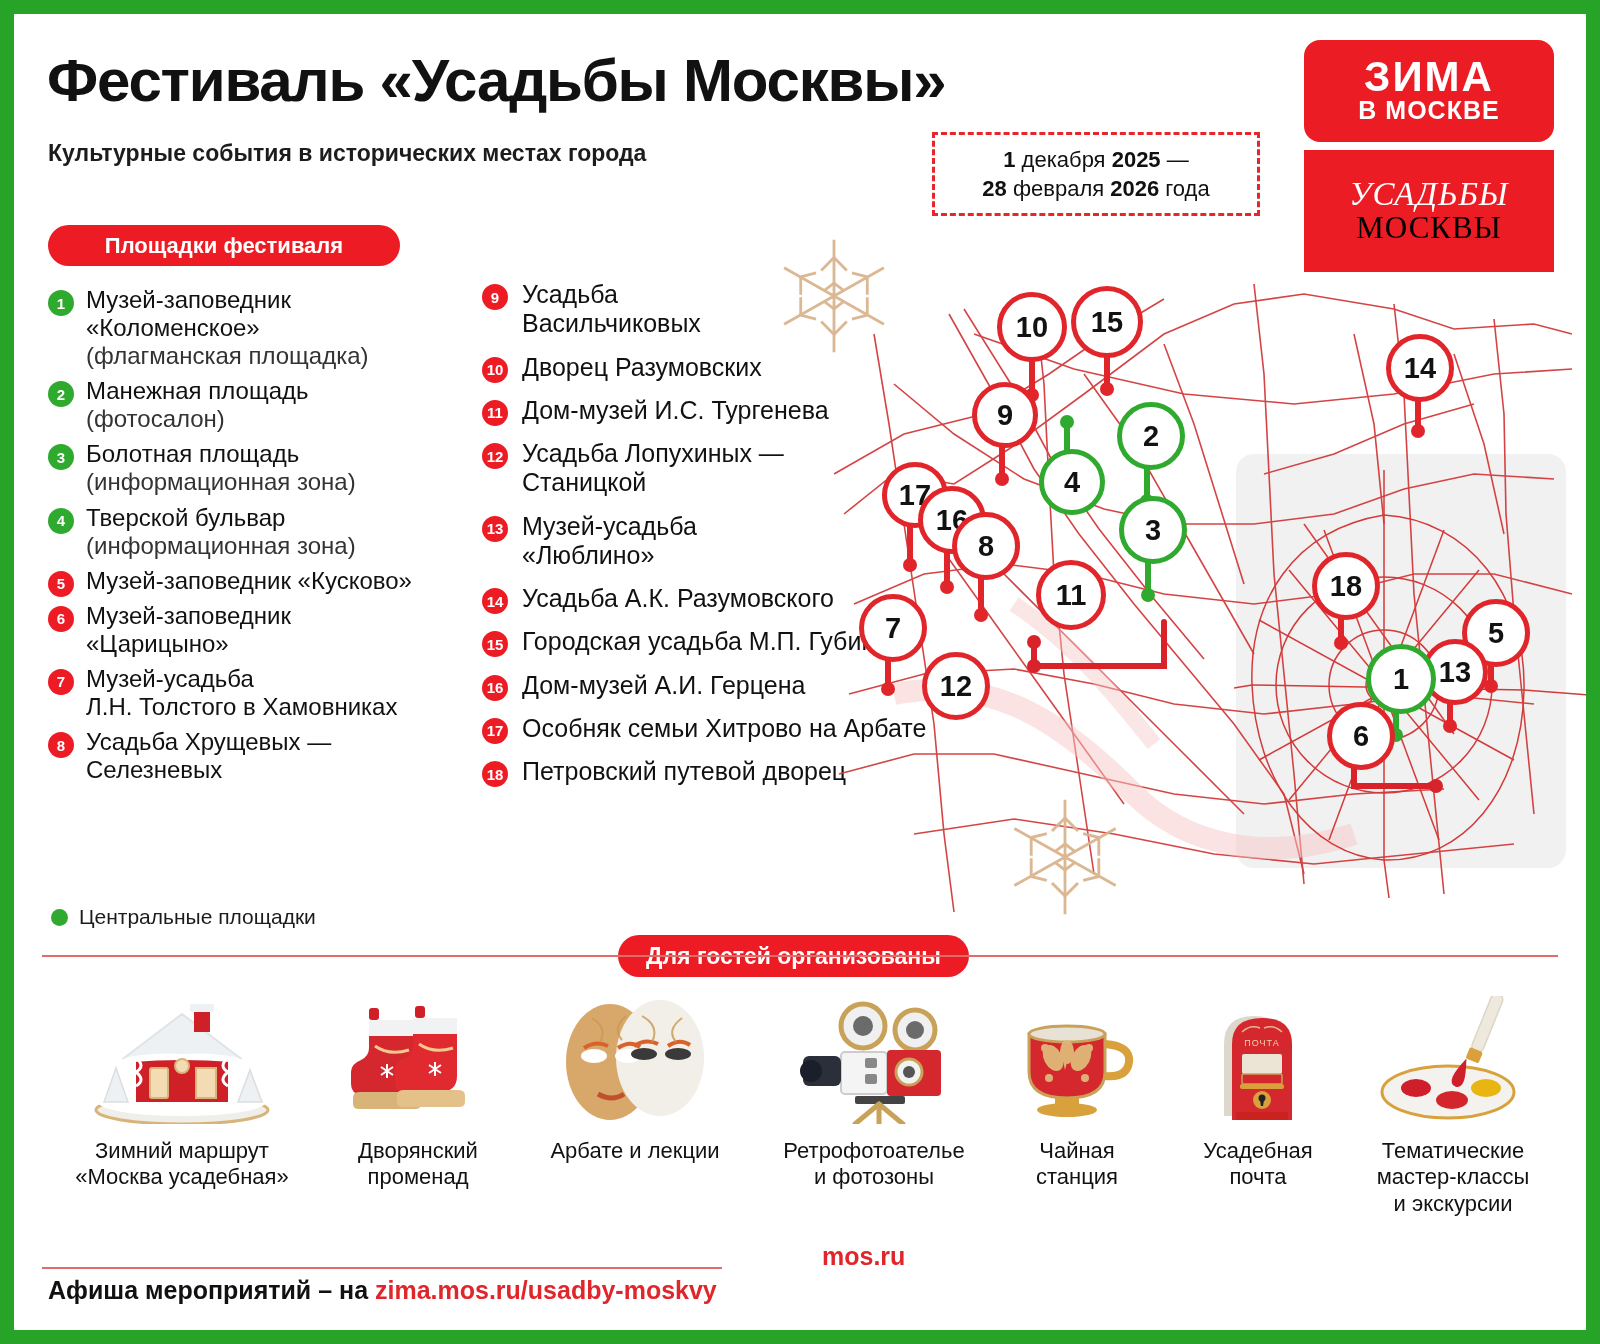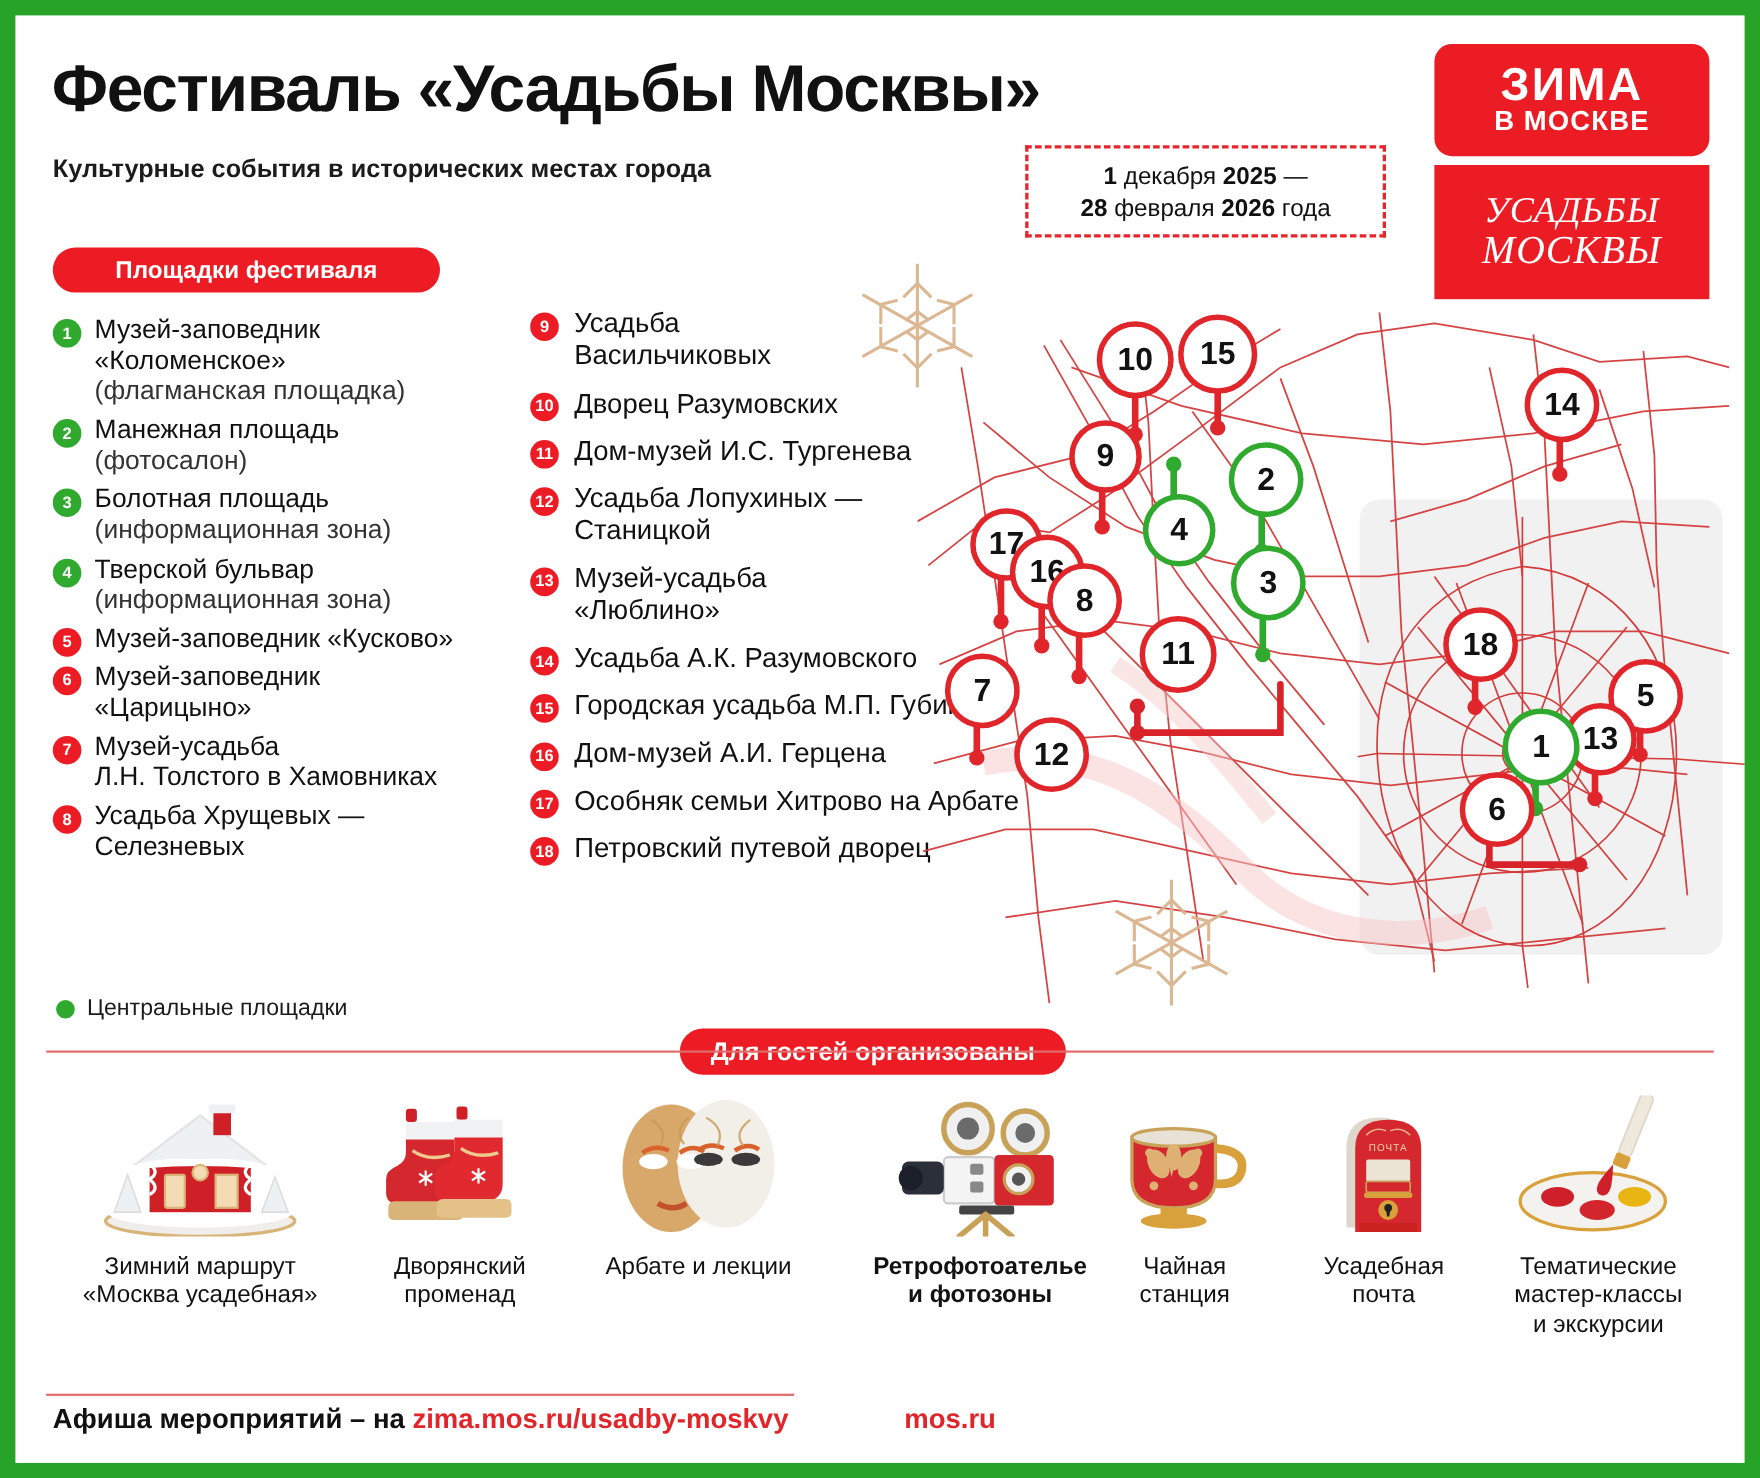--- a/index.html
+++ b/index.html
@@ -53,22 +53,22 @@
   .logo-usadby{
     position:absolute;left:1290px;top:136px;
     width:250px;height:122px;background:#ec1c24;
     display:flex;flex-direction:column;align-items:center;justify-content:center;
   }
   .logo-usadby .u1{
     color:#fff;font-size:33px;font-family:"Liberation Serif",serif;
     letter-spacing:1px;line-height:1.02;font-style:italic;
   }
   .logo-usadby .u2{
-    color:#ffffff;font-size:36px;font-family:"Liberation Serif",serif;
-    letter-spacing:1px;line-height:1.02;font-style:italic;
+    color:#000000;font-size:31px;font-family:"Liberation Serif",serif;
+    letter-spacing:1px;line-height:1.02;
   }
 
   
   .pill{
     position:absolute;
     background:#ed1c24;color:#fff;border-radius:30px;
     font-weight:bold;display:flex;align-items:center;justify-content:center;
   }
   #venues-pill{left:34px;top:211px;width:352px;height:41px;font-size:22px;}
   #guests-pill{left:604px;top:921px;width:351px;height:42px;font-size:23px;}
@@ -134,21 +134,21 @@
   .services{position:absolute;left:28px;top:978px;width:1516px;height:270px;}
   .svc{position:absolute;text-align:center;}
   .svc .art{height:132px;display:flex;align-items:flex-end;justify-content:center;}
   .svc .cap{
     margin-top:14px;font-size:22px;color:#121212;line-height:1.2;white-space:pre-line;
   }
 
   
   .footer{position:absolute;left:34px;top:1262px;font-size:25px;color:#111;font-weight:bold;}
   .footer .url{color:#e0252b;text-align:center;}
-  .mosru{position:absolute;left:808px;top:1262px;font-size:25px;font-weight:bold;color:#e0252b;}
+  .mosru{position:absolute;left:808px;top:1228px;font-size:25px;font-weight:bold;color:#e0252b;}
 </style>
 </head>
 <body>
 
 <div class="sheet">
 
   <div class="title">Фестиваль «Усадьбы Москвы»</div>
   <div class="subtitle">Культурные события в исторических местах города</div>
 
   <div class="date-box">
@@ -501,21 +501,21 @@
           <path d="M106 96 q14 10 28 0 q-14 10 -28 0" fill="#c93b2a"></path>
           <g stroke="#c99a52" stroke-width="2" fill="none" opacity="0.8">
             <path d="M52 22 q16 10 8 24 M86 20 q-14 12 -4 24"></path>
             <path d="M102 20 q18 10 10 26 M142 22 q-16 12 -6 24"></path>
           </g>
         </svg>
       </div>
       <div class="cap">Арбате и лекции</div>
     </div>
 
-    <div class="svc" style="left:723px;top:0;width:252px;font-weight:bold;">
+    <div class="svc" style="left:706px;top:0;width:252px;">
       <div class="art">
         <svg width="190" height="128" viewBox="0 0 190 128">
           <circle cx="84" cy="30" r="22" fill="#f0f0f0" stroke="#c9a25a" stroke-width="5"></circle>
           <circle cx="84" cy="30" r="10" fill="#6b6b6b"></circle>
           <circle cx="136" cy="34" r="20" fill="#f0f0f0" stroke="#c9a25a" stroke-width="5"></circle>
           <circle cx="136" cy="34" r="9" fill="#6b6b6b"></circle>
           <rect x="62" y="56" width="46" height="42" rx="4" fill="#f4f4f4" stroke="#ccc" stroke-width="2"></rect>
           <rect x="108" y="54" width="54" height="46" rx="4" fill="#d5282e"></rect>
           <circle cx="130" cy="76" r="13" fill="#f2f2f2" stroke="#c9a25a" stroke-width="3"></circle>
           <circle cx="130" cy="76" r="6" fill="#555"></circle>

